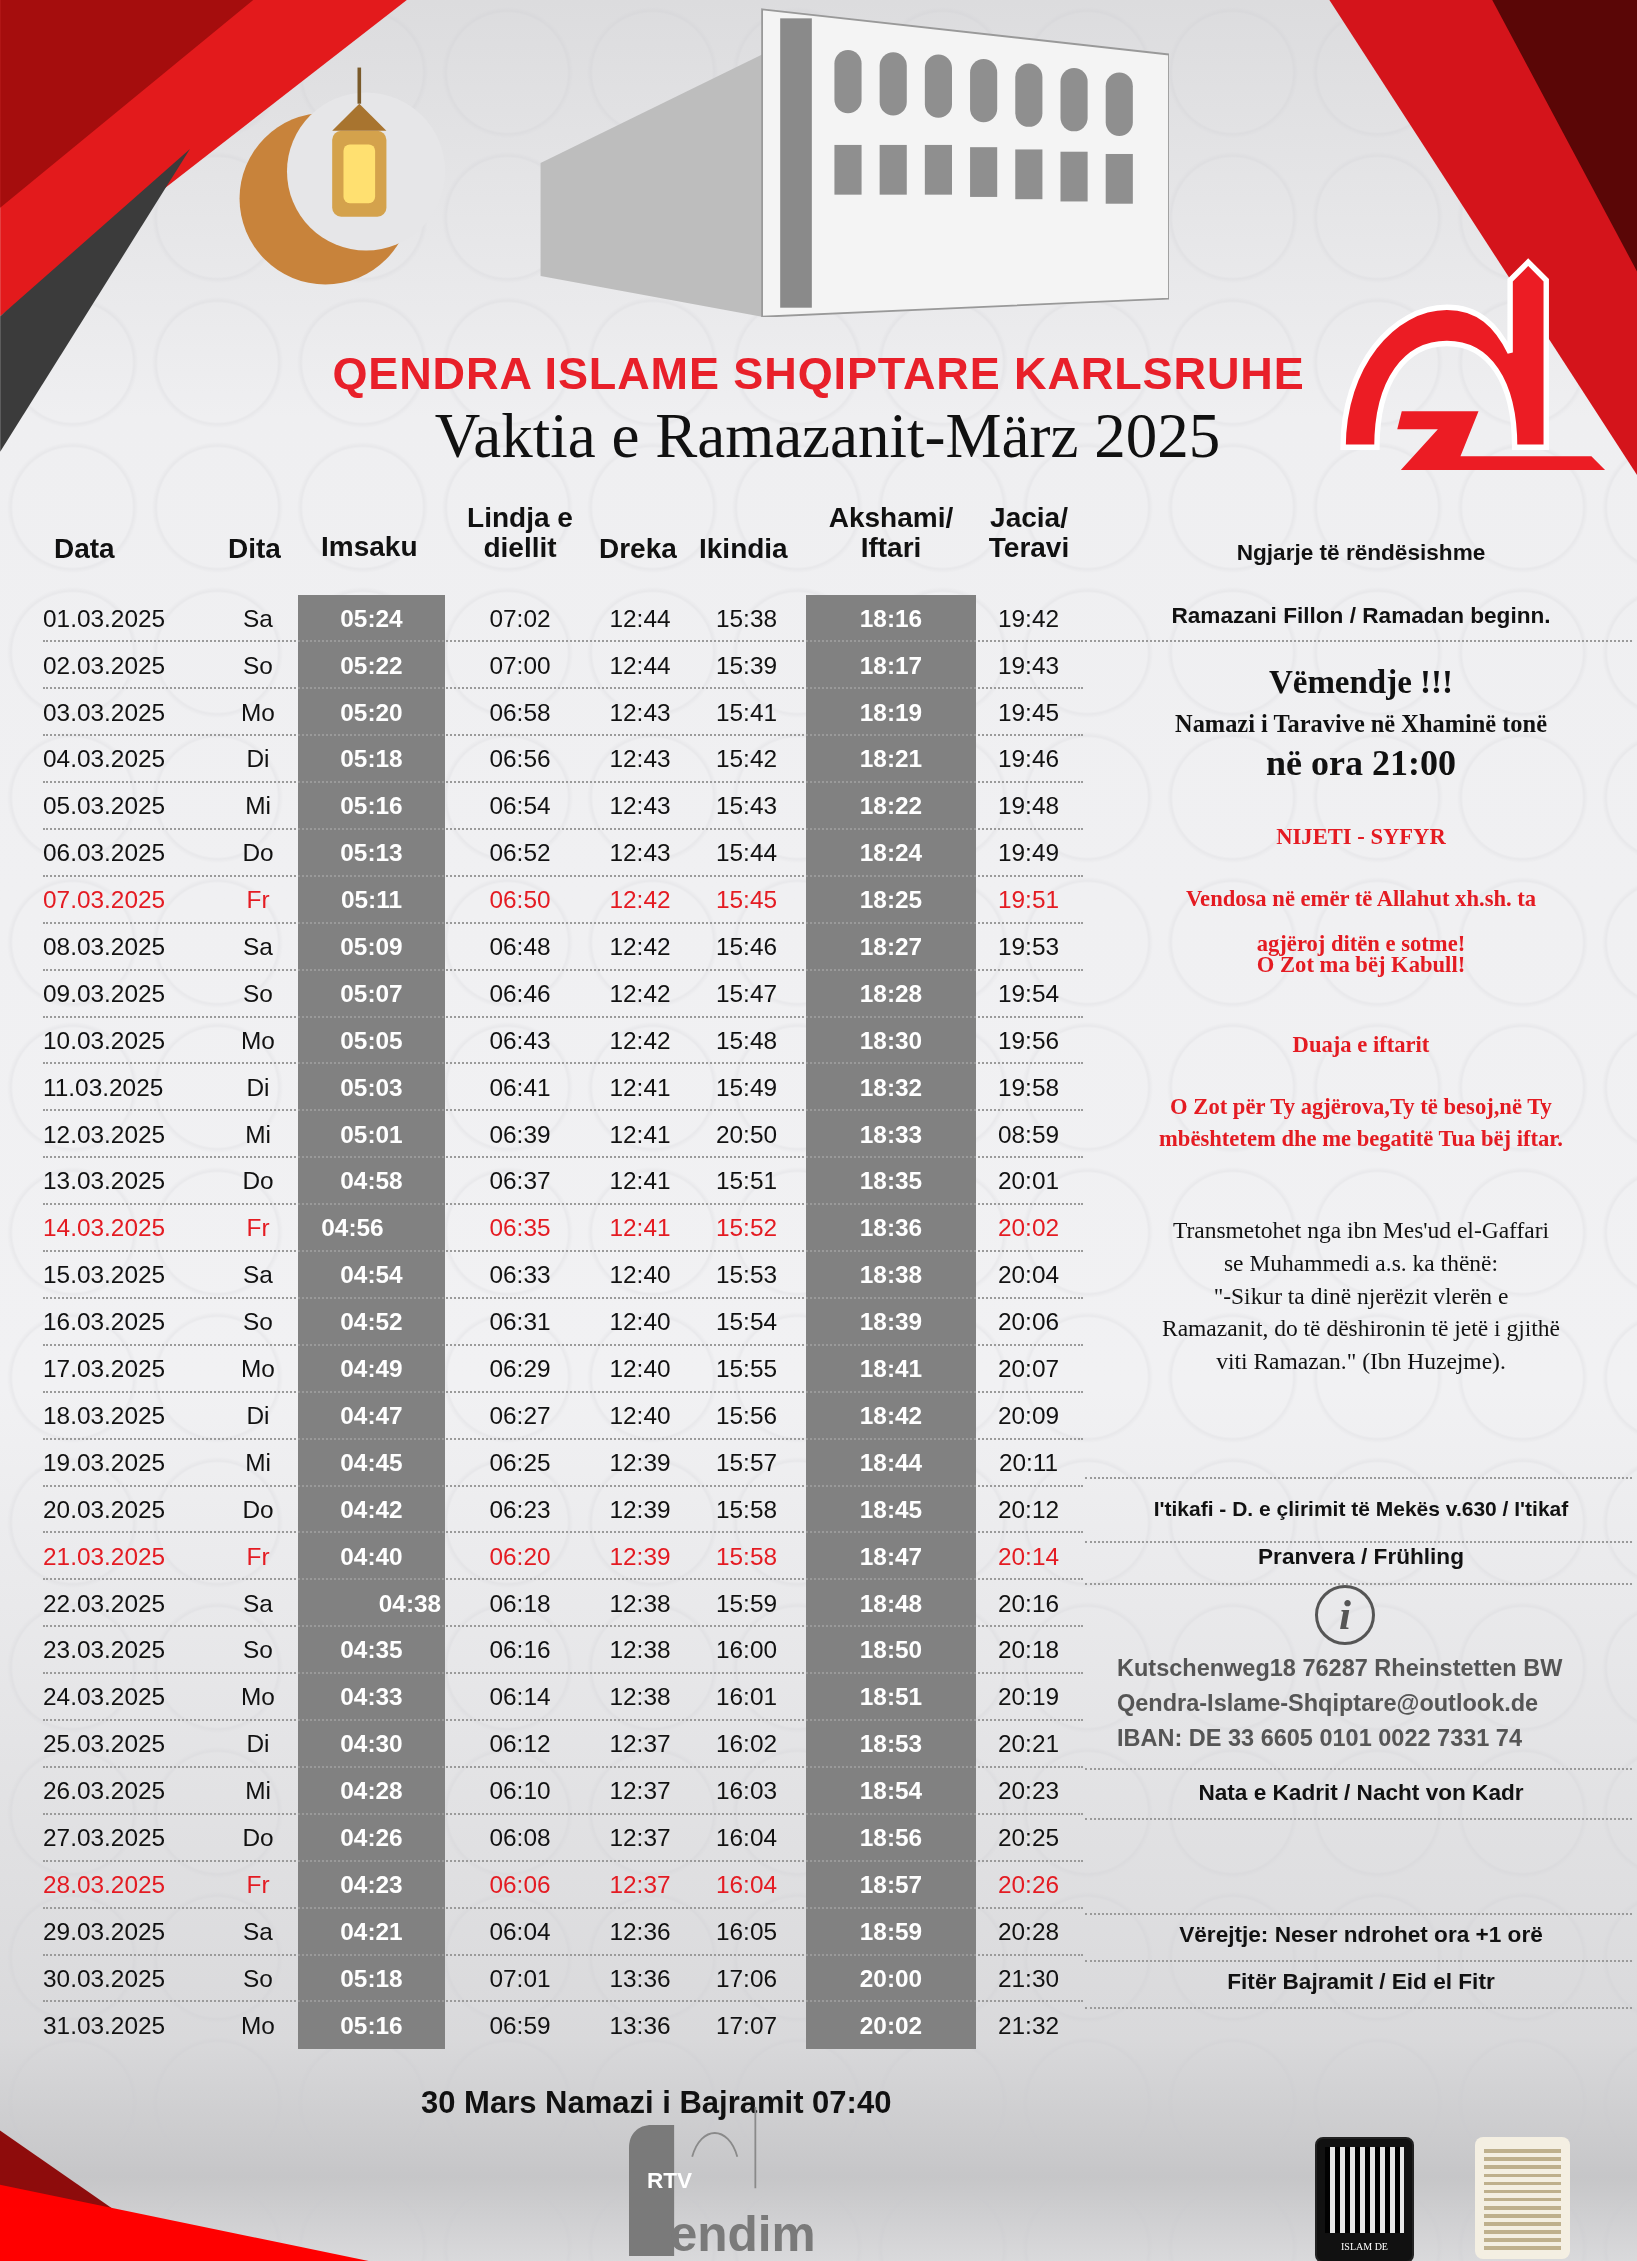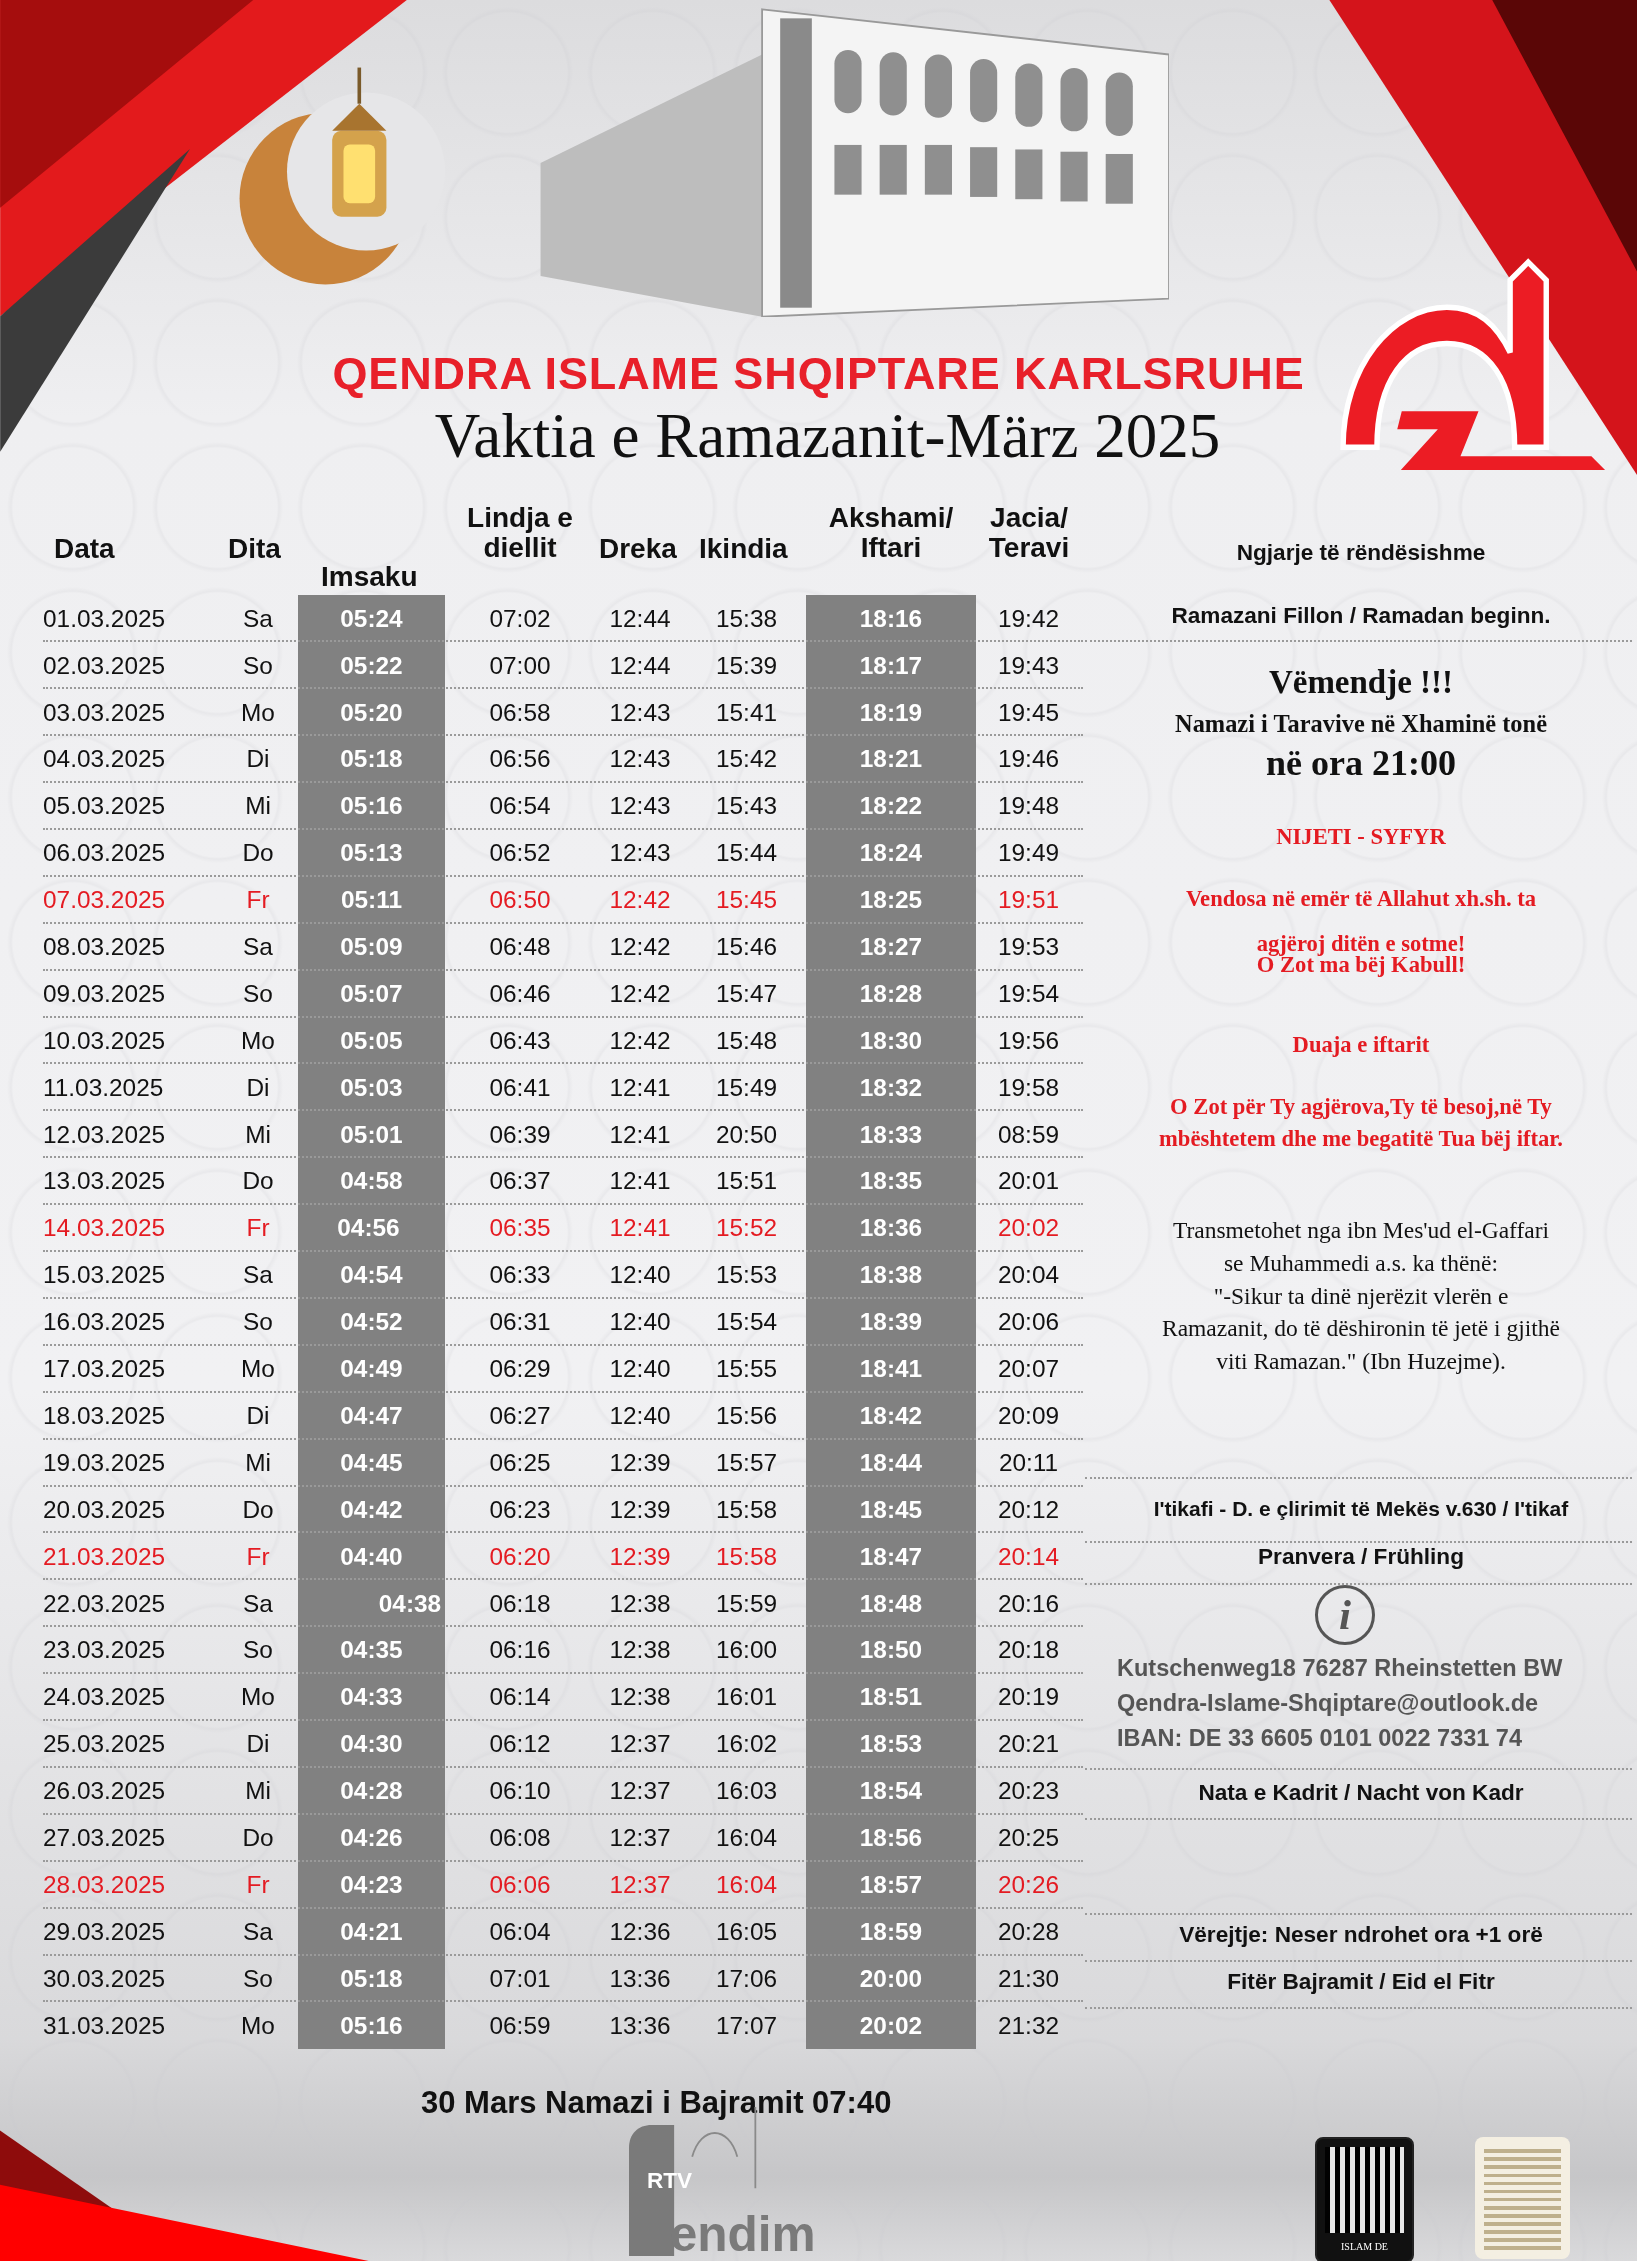--- a/index.html
+++ b/index.html
@@ -99,21 +99,21 @@
 </svg>
 
 <div class="org-title">QENDRA ISLAME SHQIPTARE KARLSRUHE</div>
 <div class="page-title">Vaktia e Ramazanit-März 2025</div>
 
 <div class="shade" style="left:298px;width:147px"></div>
 <div class="shade" style="left:806px;width:170px"></div>
 
 <div class="col-head" style="left:54px;top:534px;text-align:left">Data</div>
 <div class="col-head" style="left:228px;top:534px">Dita</div>
-<div class="col-head" style="left:321px;top:562px">Imsaku</div>
+<div class="col-head" style="left:321px;top:532px">Imsaku</div>
 <div class="col-head" style="left:459px;width:122px;top:503px">Lindja e diellit</div>
 <div class="col-head" style="left:599px;top:534px">Dreka</div>
 <div class="col-head" style="left:699px;top:534px">Ikindia</div>
 <div class="col-head" style="left:823px;width:136px;top:503px">Akshami/ Iftari</div>
 <div class="col-head" style="left:984px;width:90px;top:503px">Jacia/ Teravi</div>
 
 <div class="events-head">Ngjarje të rëndësishme</div>
 
 <div id="rows">
     <div class="row" style="top: 595px;">
@@ -255,21 +255,21 @@
       <div class="cell red" style="left: 452px; width: 136px;">06:37</div>
       <div class="cell red" style="left: 588px; width: 104px;">12:41</div>
       <div class="cell red" style="left: 692px; width: 109px;">15:51</div>
       <div class="cell white" style="left: 806px; width: 170px;">18:35</div>
       <div class="cell red" style="left: 979px; width: 99px;">20:01</div>
     </div>
     <div class="sep" style="top: 1203px; left: 43px; width: 1040px;"></div>
     <div class="row fri" style="top: 1204px;">
       <div class="cell red" style="left: 43px; width: 140px; text-align: left;">14.03.2025</div>
       <div class="cell red" style="left: 213px; width: 90px;">Fr</div>
-      <div class="cell white" style="left: 296px; width: 145px;">04:56</div>
+      <div class="cell white" style="left: 280px; width: 145px;">04:56</div>
       <div class="cell red" style="left: 452px; width: 136px;">06:35</div>
       <div class="cell red" style="left: 588px; width: 104px;">12:41</div>
       <div class="cell red" style="left: 692px; width: 109px;">15:52</div>
       <div class="cell white" style="left: 806px; width: 170px;">18:36</div>
       <div class="cell red" style="left: 979px; width: 99px;">20:02</div>
     </div>
     <div class="sep" style="top: 1250px; left: 43px; width: 1040px;"></div>
     <div class="row" style="top: 1251px;">
       <div class="cell red" style="left: 43px; width: 140px; text-align: left;">15.03.2025</div>
       <div class="cell red" style="left: 213px; width: 90px;">Sa</div>

